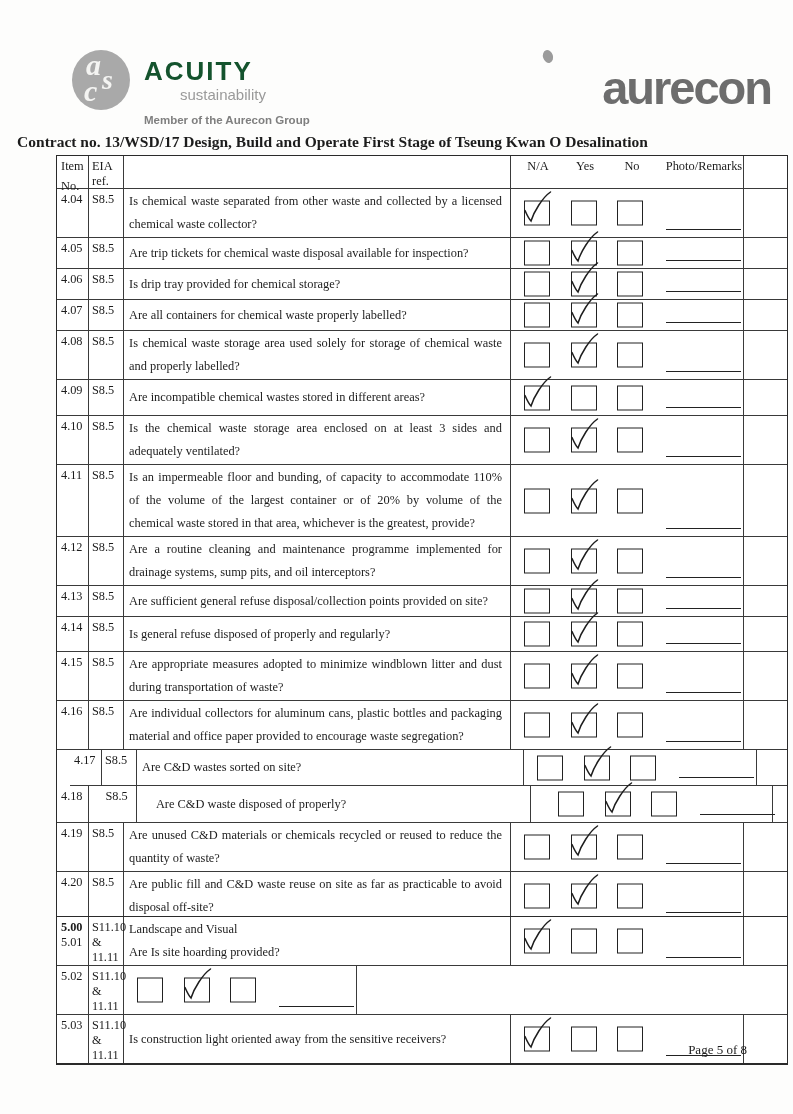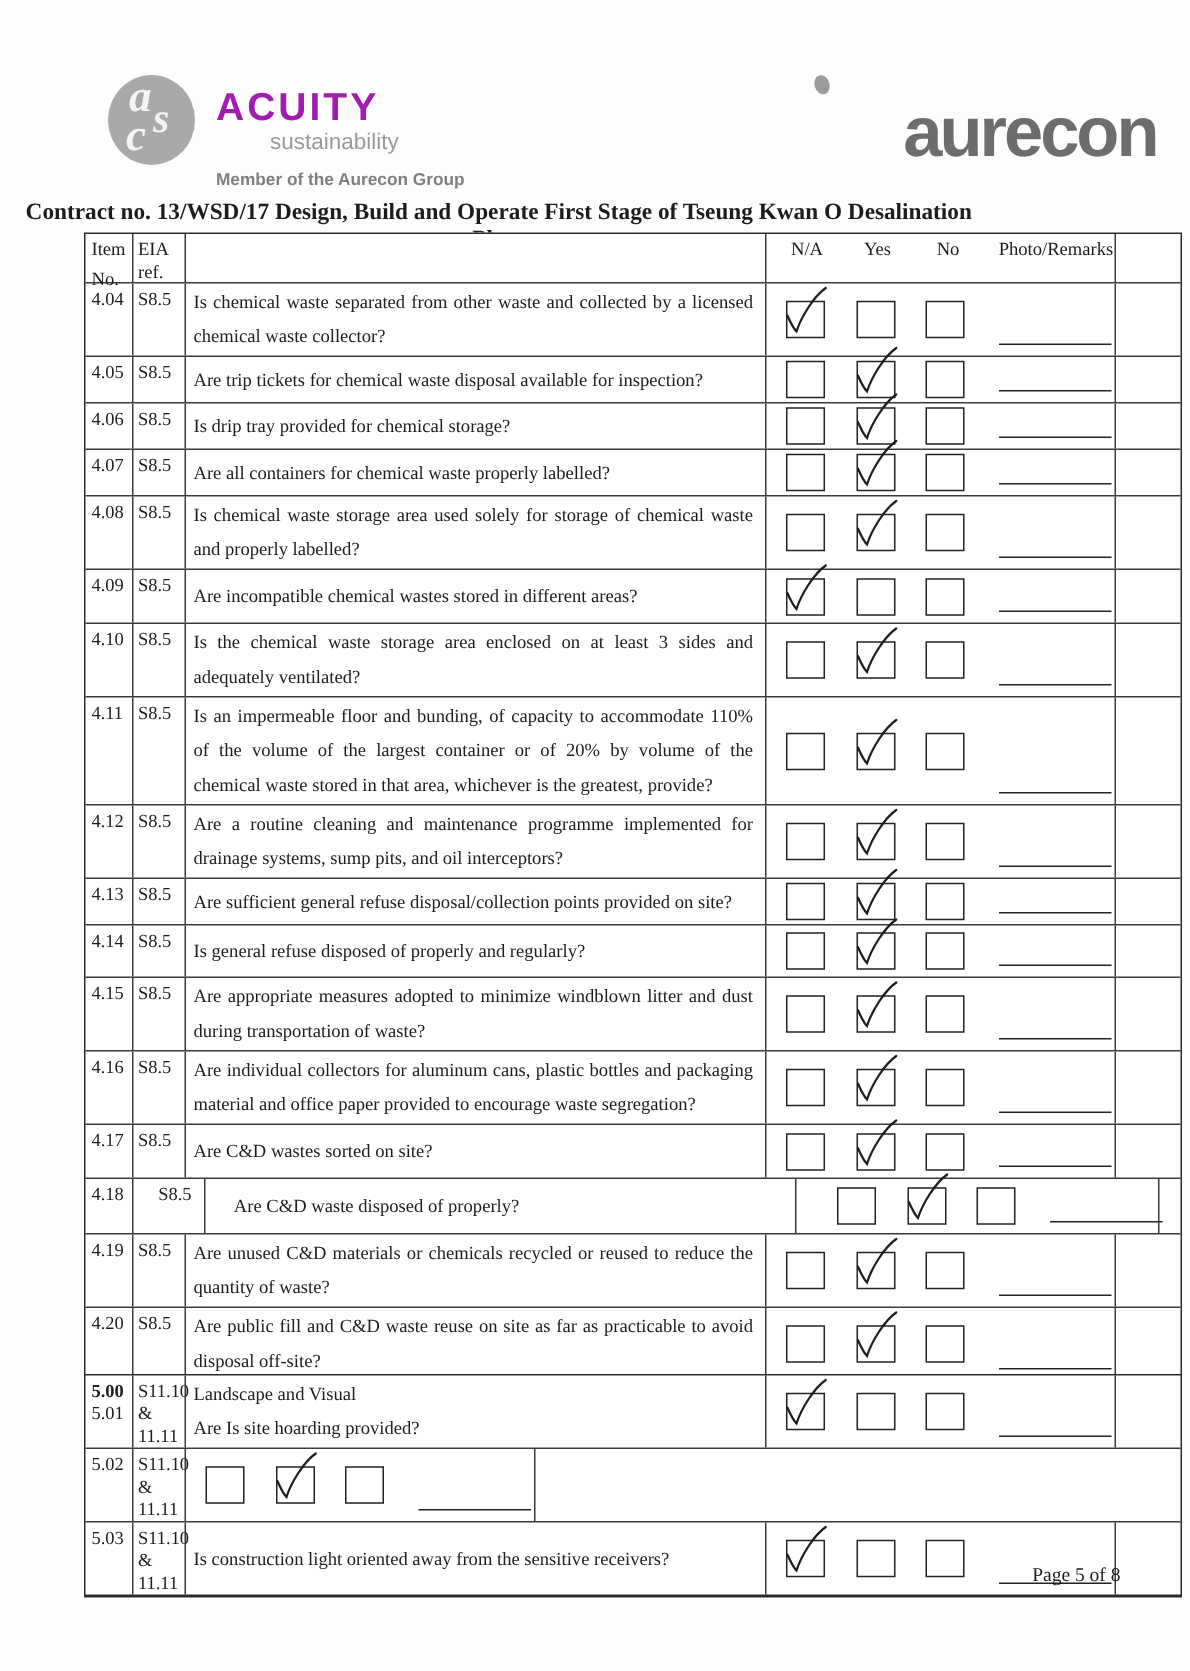--- a/index.html
+++ b/index.html
@@ -18,21 +18,21 @@
   .ac-circle span{
     position:absolute;color:#f4f4f2;
     font-family:"Liberation Serif",serif;font-style:italic;font-weight:bold;
   }
   .ac-m1{left:14px;top:-2px;font-size:30px;}
   .ac-m2{left:30px;top:14px;font-size:28px;}
   .ac-m3{left:12px;top:24px;font-size:30px;}
   .ac-name{
     position:absolute;left:82px;top:8px;
     font-family:"Liberation Sans",sans-serif;font-weight:bold;
-    font-size:26px;letter-spacing:2px;color:#a21caf;
+    font-size:26px;letter-spacing:2px;color:#14532d;
   }
   .ac-sub{
     position:absolute;left:118px;top:38px;
     font-family:"Liberation Sans",sans-serif;font-size:15px;color:#9a9a9a;
   }
   .ac-member{
     position:absolute;left:82px;top:66px;
     font-family:"Liberation Sans",sans-serif;font-weight:bold;
     font-size:11.5px;color:#7f7f7f;
   }
@@ -508,21 +508,21 @@
           <path d="M4 21 C6 25.5 8.5 30 10 31.5 C13 22 21.5 8 29.5 2.5" fill="none" stroke="#1d1d1d" stroke-width="1.5" stroke-linecap="round"></path>
         </svg>
       </span>
       <span class="box b-no">
         
       </span>
       <span class="rline"></span>
     </div>
     <div class="c tail"></div>
   </div>
-      <div class="row check-yes" style="min-height: 36px;">
+      <div class="row check-yes" style="min-height: 36px; margin-left: 13px;">
     <div class="c item">
       <div class="l1">4.17</div>
       <div class="l2"></div>
     </div>
     <div class="c ref">
       <div class="l1">S8.5</div>
       <div class="l2"></div>
     </div>
     <div class="c q">
 

